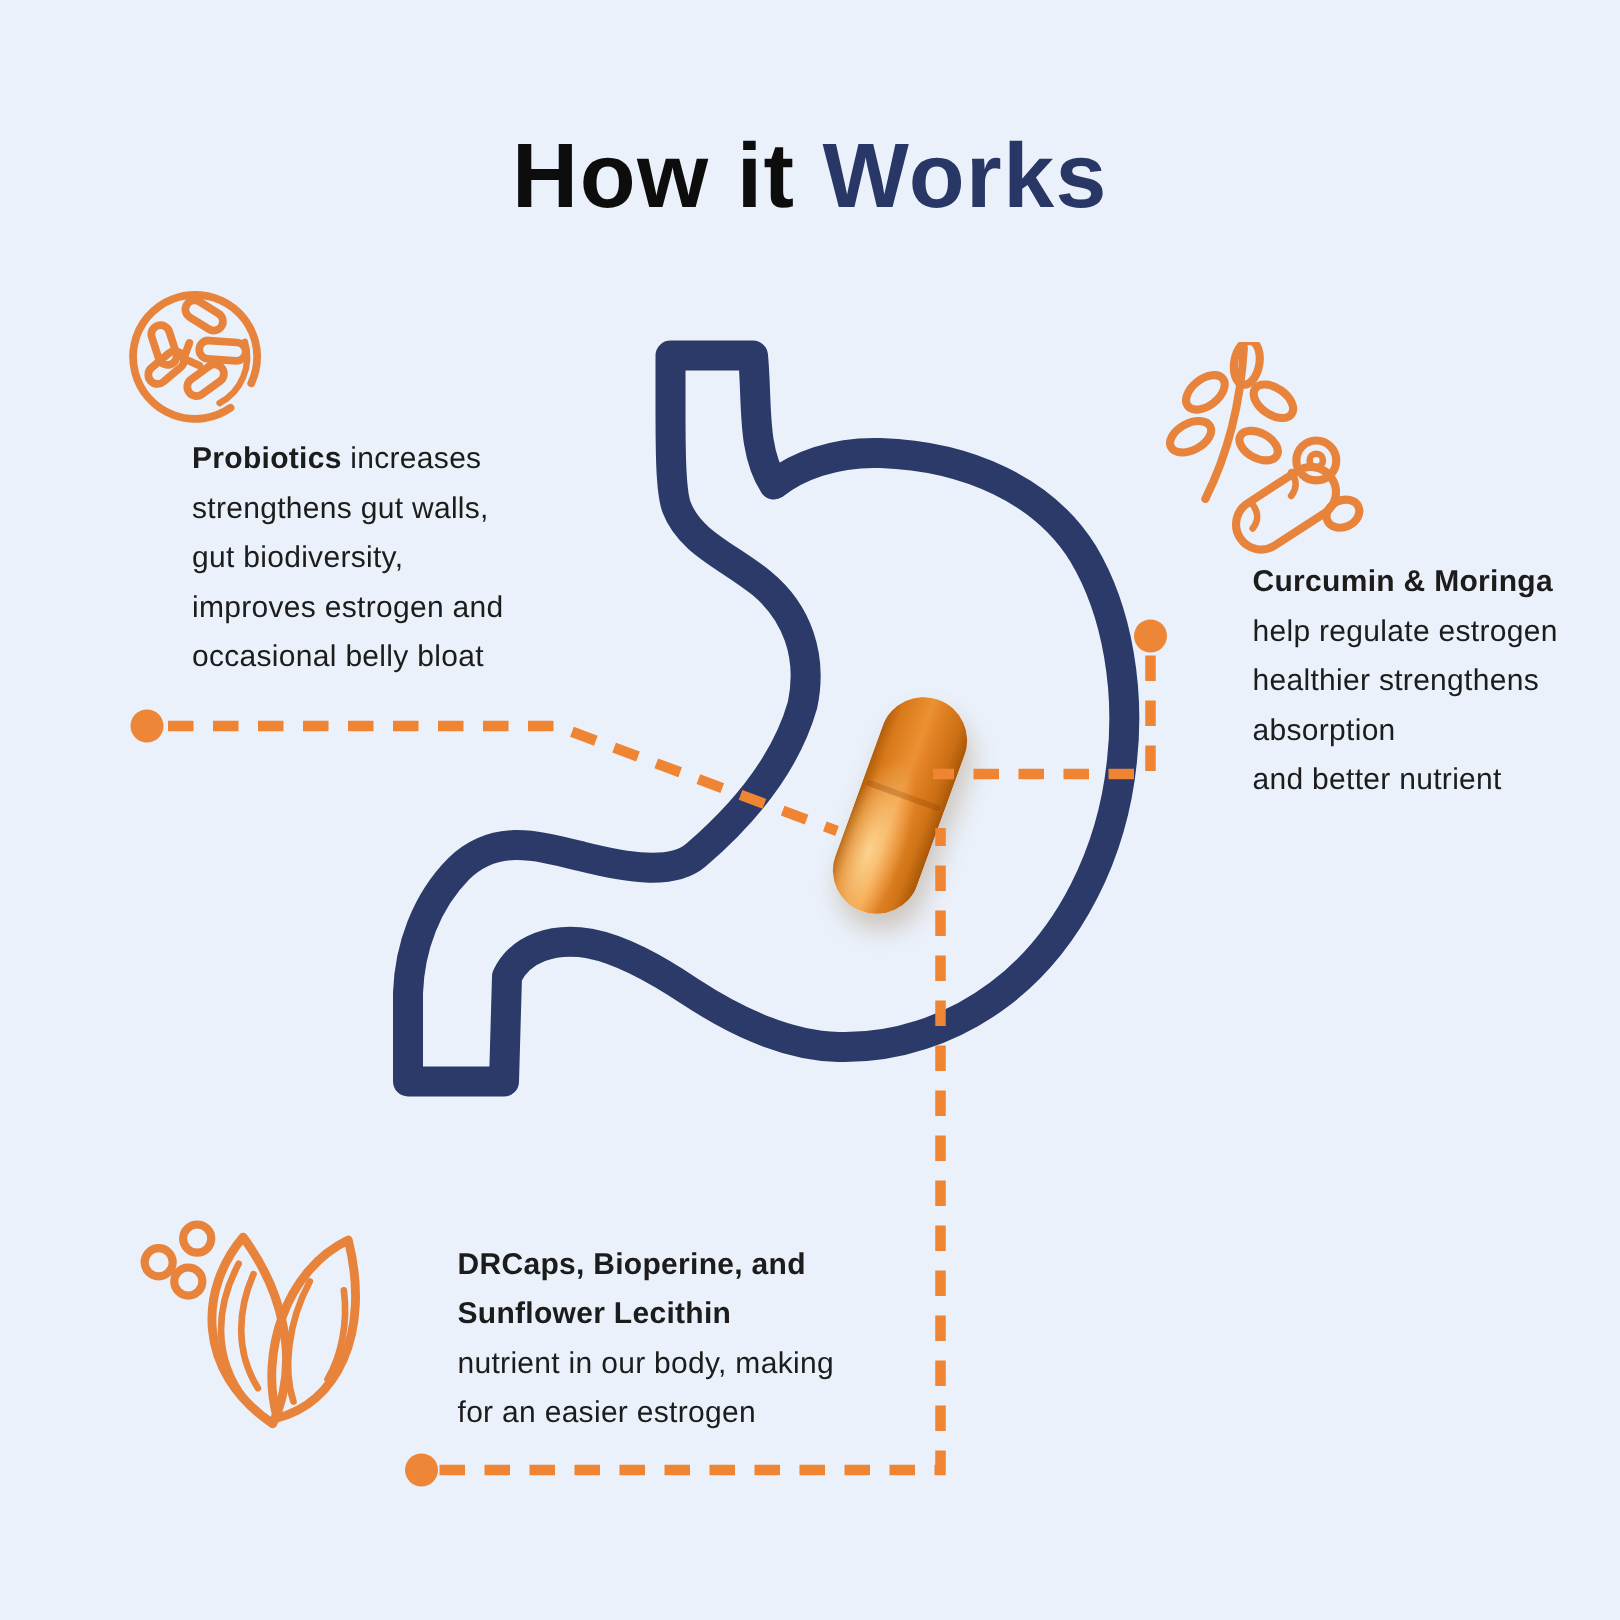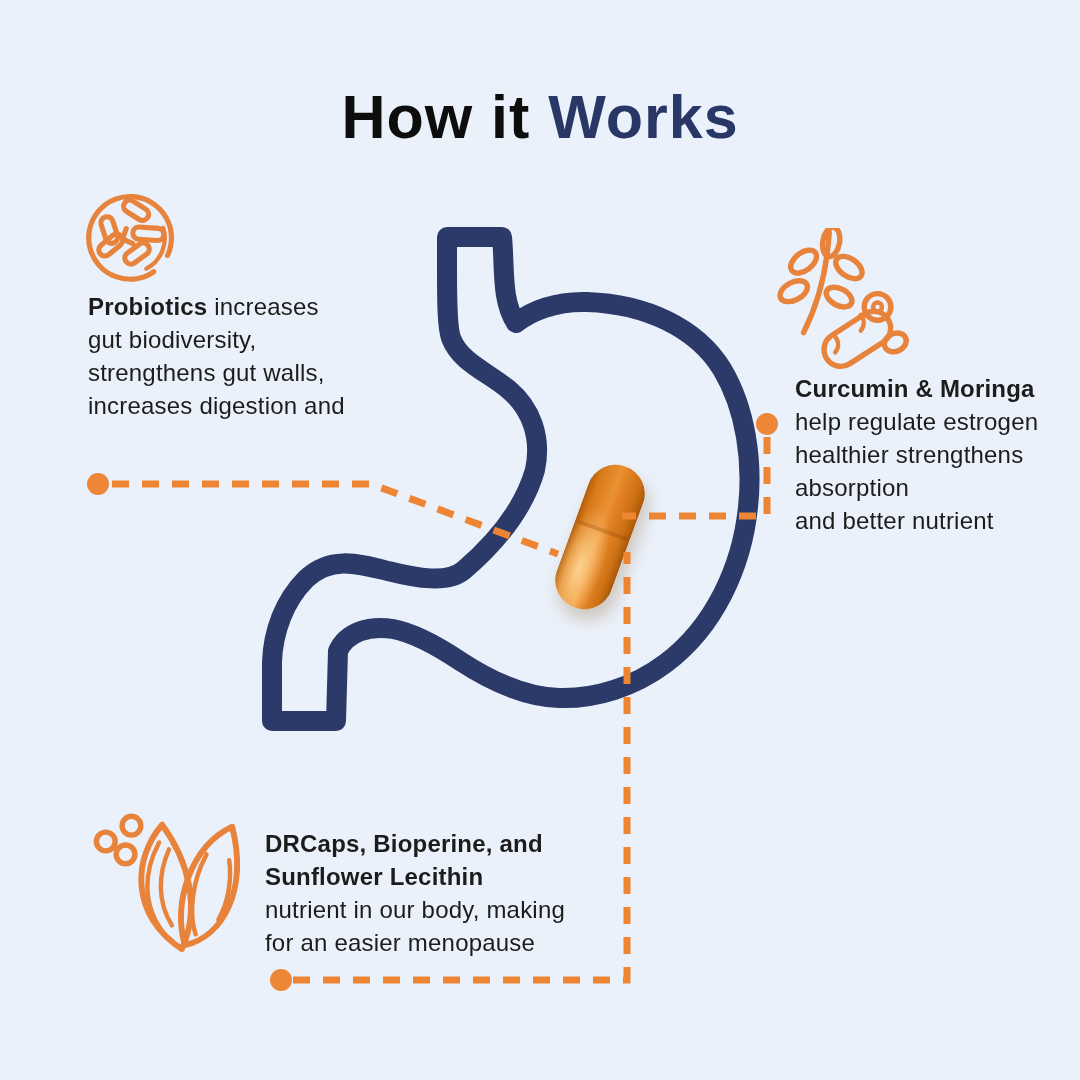--- a/index.html
+++ b/index.html
@@ -30,22 +30,22 @@
            border-radius:29px;transform:rotate(20deg);
            background:
              radial-gradient(ellipse at 34% 74%, rgba(255,222,160,0.85), rgba(255,222,160,0) 42%),
              linear-gradient(to right,#AF5F0C 0%,#DD7D1C 14%,#F29A3A 46%,#E9882A 58%,#CE7316 84%,#A85708 100%);
            box-shadow:7px 9px 16px rgba(120,70,10,0.25);}
   .capsule::after{content:"";position:absolute;left:3px;right:3px;top:44%;height:4px;
                   border-radius:3px;background:rgba(140,60,0,0.30);}
   .capsule::before{content:"";position:absolute;left:0;right:0;top:0;height:44%;
                    border-radius:29px 29px 0 0;background:rgba(190,90,10,0.12);}
 
-  .text-block{position:absolute;color:var(--text,#1C1C1C);font-size:24px;line-height:33px;
-              letter-spacing:0.2px;}
+  .text-block{position:absolute;color:var(--text,#1C1C1C);font-size:20px;line-height:33px;
+              letter-spacing:0.2px;margin-left:40px;}
   .text-block b{font-weight:700;}
 </style>
 </head>
 <body>
 
 <div class="canvas">
 
   <div class="title"><span>How it </span><span class="accent">Works</span></div>
 
   <svg class="overlay-svg" viewBox="0 0 1080 1080">
@@ -113,33 +113,34 @@
     <path class="icon-stroke" style="stroke-width:6" d="M 150 24 C 108 44 90 100 102 144 C 141 135 166 88 150 24 Z"></path>
     <path class="icon-stroke thin" d="M 124 52 C 109 80 106 112 113 133"></path>
     <path class="icon-stroke thin" d="M 147 58 C 150 80 145 103 136 118"></path>
     <path class="icon-stroke" style="stroke-width:6" d="M 79 22 C 50 56 46 112 99 148 C 119 104 104 56 79 22 Z"></path>
     <path class="icon-stroke thin" d="M 76 40 C 60 70 59 103 80 131"></path>
     <path class="icon-stroke thin" d="M 86 47 C 75 72 74 100 89 124"></path>
   </svg>
 
   <div class="text-block" style="left:88px;top:290px;width:290px">
     <div class="tline"><b>Probiotics</b><span> increases</span></div>
+    <div class="tline"><span>strengthens gut walls,</span></div>
     <div class="tline"><span>gut biodiversity,</span></div>
-    <div class="tline"><span>strengthens gut walls,</span></div>
-    <div class="tline"><span>increases digestion and</span></div>
+    <div class="tline"><span>improves estrogen and</span></div>
+    <div class="tline"><span>occasional belly bloat</span></div>
   </div>
 
   <div class="text-block" style="left:795px;top:372px;width:270px">
     <div class="tline"><b>Curcumin &amp; Moringa</b></div>
     <div class="tline"><span>help regulate estrogen</span></div>
     <div class="tline"><span>healthier strengthens</span></div>
     <div class="tline"><span>absorption</span></div>
     <div class="tline"><span>and better nutrient</span></div>
   </div>
 
   <div class="text-block" style="left:265px;top:827px;width:330px">
     <div class="tline"><b>DRCaps, Bioperine, and</b></div>
     <div class="tline"><b>Sunflower Lecithin</b></div>
     <div class="tline"><span>nutrient in our body, making</span></div>
-    <div class="tline"><span>for an easier menopause</span></div>
+    <div class="tline"><span>for an easier estrogen</span></div>
   </div>
 
 </div>
 
 </body></html>

